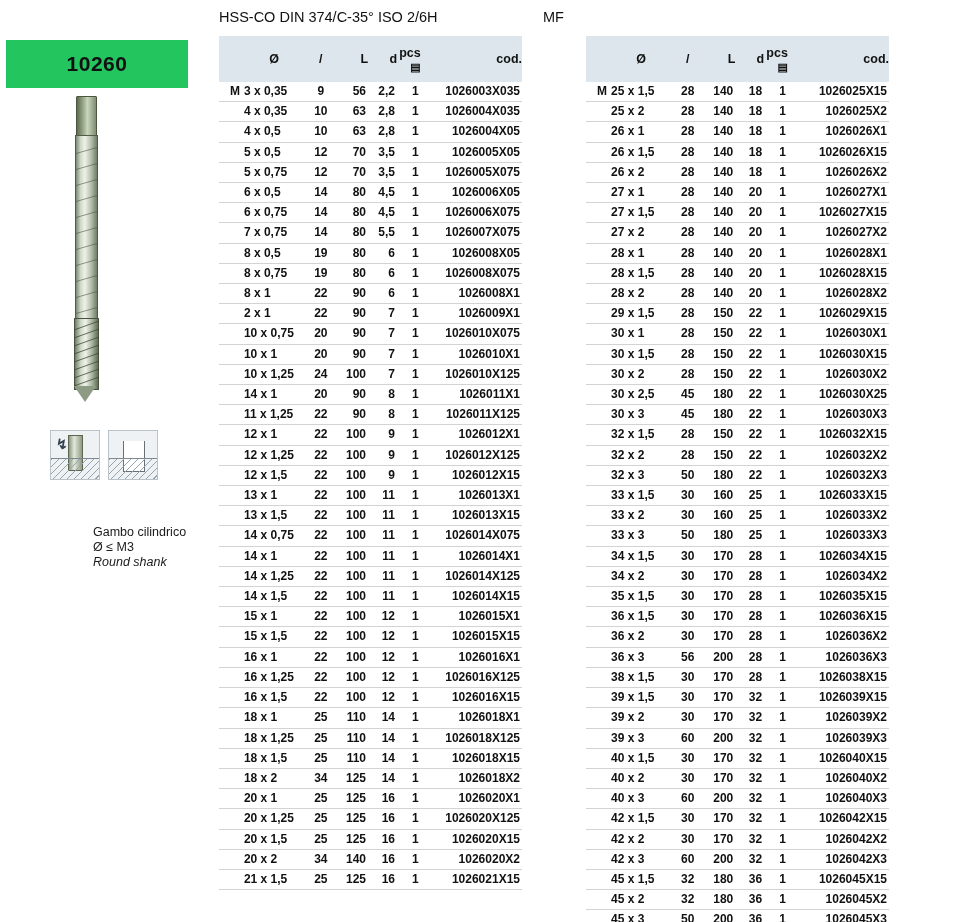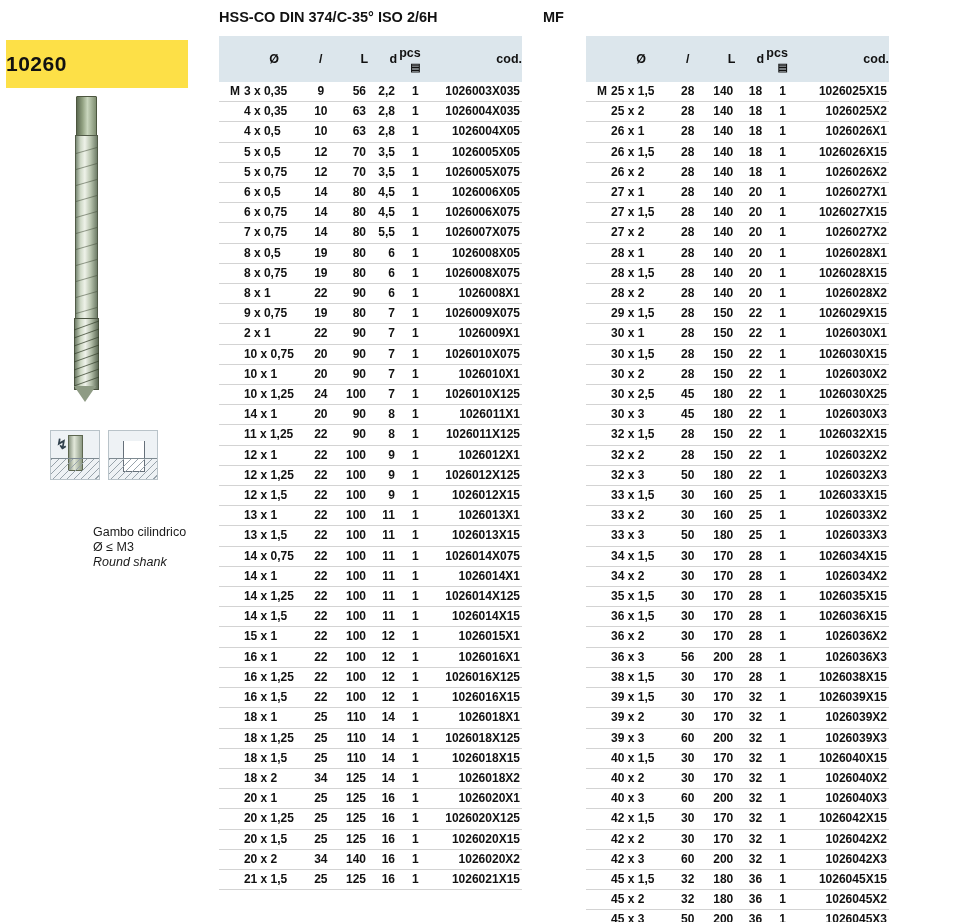--- a/index.html
+++ b/index.html
@@ -27,23 +27,24 @@
     top: 0;
     width: 210px;
     height: 922px;
   }
   .code-box {
     position: absolute;
     left: 6px;
     top: 40px;
     width: 182px;
     height: 48px;
-    background: #fde047;
+    background: #22c55e;
     display: flex;
     align-items: center;
+    justify-content: center;
   }
   .code-box span {
     font-size: 21px;
     font-weight: bold;
     letter-spacing: 0.5px;
     color: #111;
   }
 
   
   .tap-figure {
@@ -173,21 +174,21 @@
     line-height: 15px;
     color: #1a1a1a;
     margin-left: 43px;
   }
   .left-caption .it { font-style: italic; }
 
   
   .table-head-title {
     position: absolute;
     font-size: 14.5px;
-    font-weight: bold;
+    font-weight: normal;
     color: #111;
     top: 9px;
   }
   #title-left { left: 219px; }
   #title-right { left: 543px; }
 
   .tbl-wrap {
     position: absolute;
     top: 36px;
   }
@@ -412,29 +413,20 @@
             <td class="c-m"></td>
             <td class="c-dim">8 x 1</td>
             <td class="c-slash">22</td>
             <td class="c-l">90</td>
             <td class="c-d">6</td>
             <td class="c-pcs">1</td>
             <td class="c-cod">1026008X1</td>
           </tr>
           <tr>
             <td class="c-m"></td>
-            <td class="c-dim">9 x 0,75</td>
-            <td class="c-slash">19</td>
-            <td class="c-l">80</td>
-            <td class="c-d">7</td>
-            <td class="c-pcs">1</td>
-            <td class="c-cod">1026009X075</td>
-          </tr>
-          <tr>
-            <td class="c-m"></td>
             <td class="c-dim">2 x 1</td>
             <td class="c-slash">22</td>
             <td class="c-l">90</td>
             <td class="c-d">7</td>
             <td class="c-pcs">1</td>
             <td class="c-cod">1026009X1</td>
           </tr>
           <tr>
             <td class="c-m"></td>
             <td class="c-dim">10 x 0,75</td>
@@ -562,20 +554,29 @@
             <td class="c-cod">1026014X15</td>
           </tr>
           <tr>
             <td class="c-m"></td>
             <td class="c-dim">15 x 1</td>
             <td class="c-slash">22</td>
             <td class="c-l">100</td>
             <td class="c-d">12</td>
             <td class="c-pcs">1</td>
             <td class="c-cod">1026015X1</td>
+          </tr>
+          <tr>
+            <td class="c-m"></td>
+            <td class="c-dim">15 x 1,5</td>
+            <td class="c-slash">22</td>
+            <td class="c-l">100</td>
+            <td class="c-d">12</td>
+            <td class="c-pcs">1</td>
+            <td class="c-cod">1026015X15</td>
           </tr>
           <tr>
             <td class="c-m"></td>
             <td class="c-dim">16 x 1</td>
             <td class="c-slash">22</td>
             <td class="c-l">100</td>
             <td class="c-d">12</td>
             <td class="c-pcs">1</td>
             <td class="c-cod">1026016X1</td>
           </tr>

